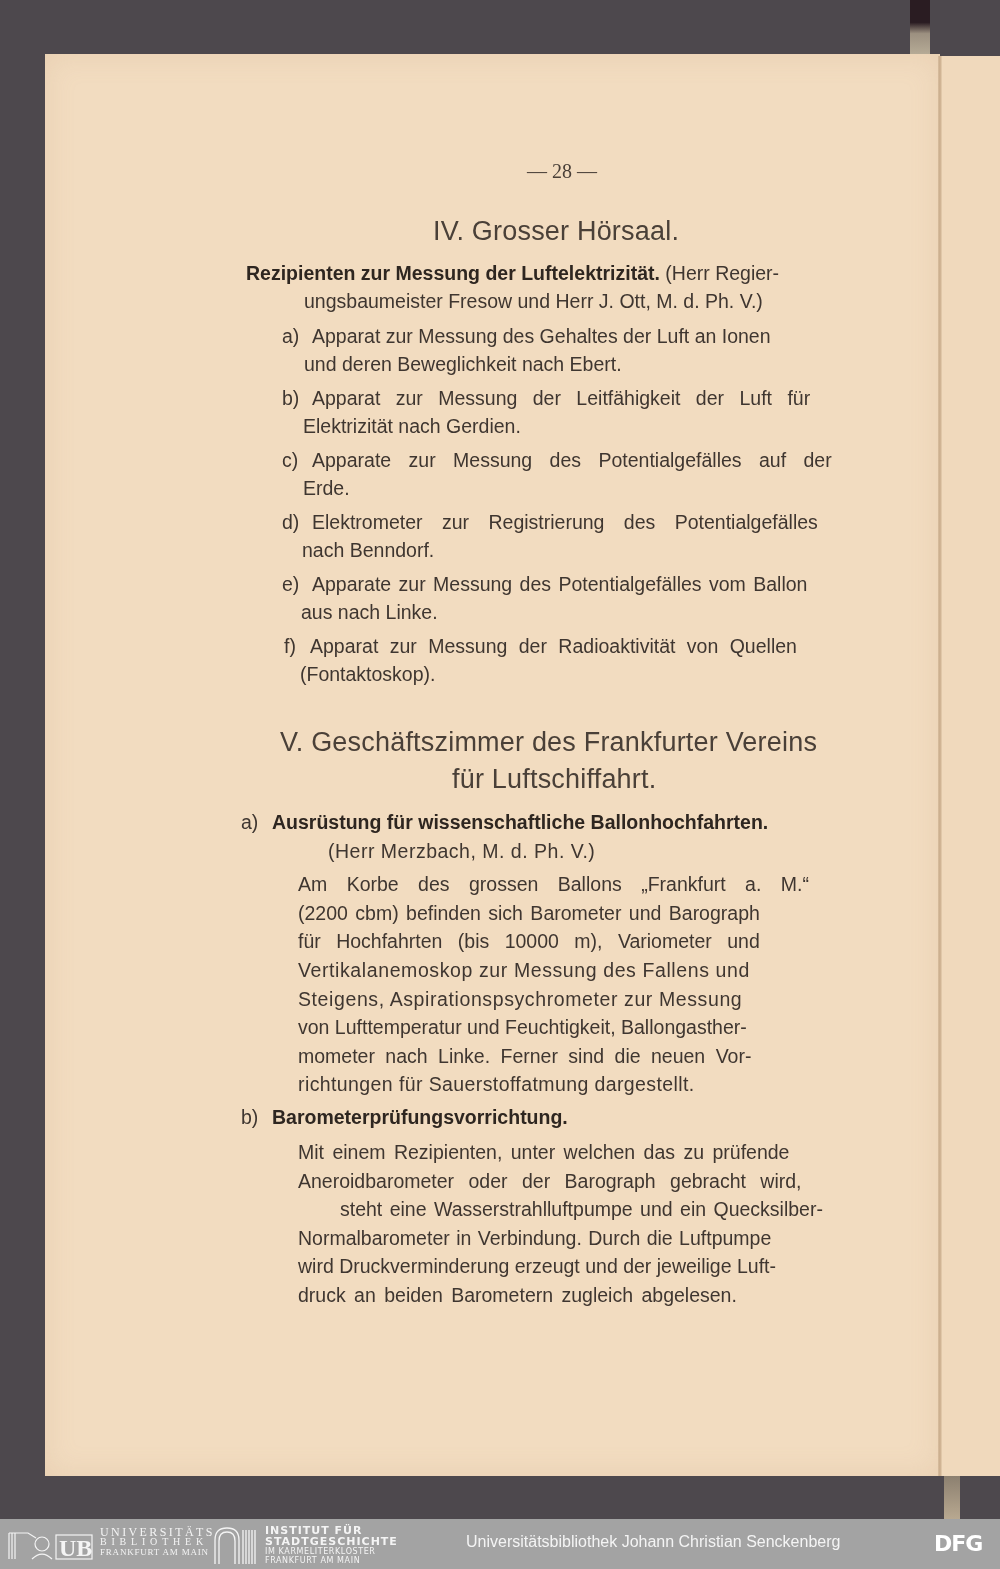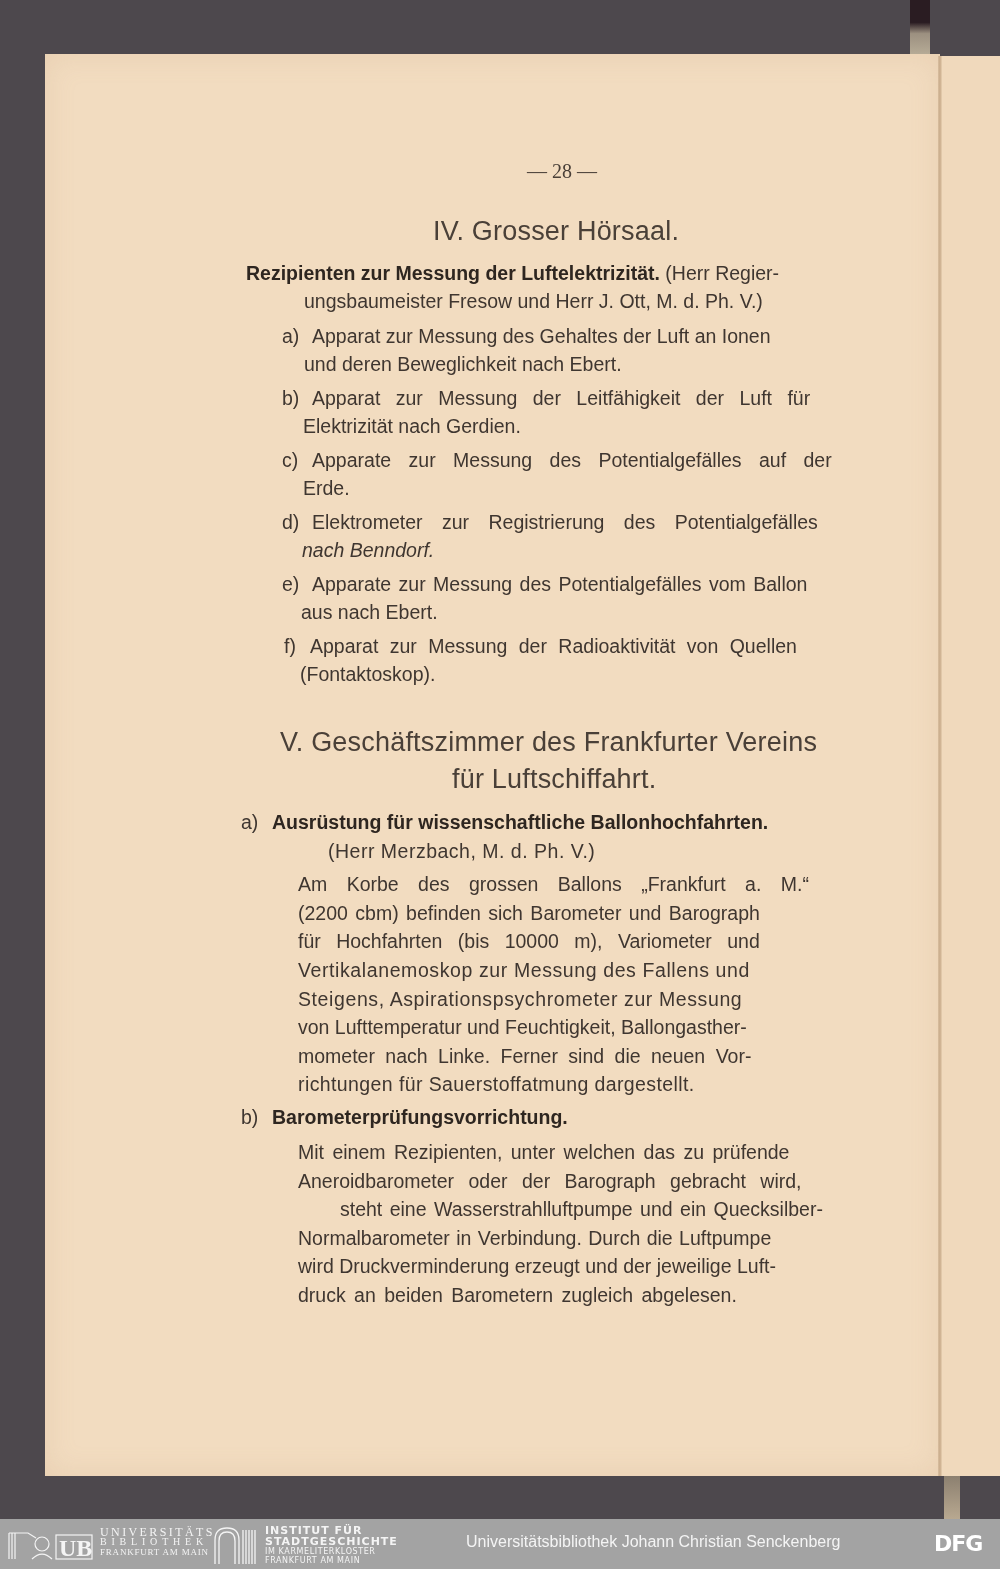--- a/index.html
+++ b/index.html
@@ -65,25 +65,25 @@
   <div class="txt body" style="left:282px; top:387px;">b)</div>
   <div class="txt body" style="left:312px; top:387px; width:565px; word-spacing:10px;">Apparat zur Messung der Leitfähigkeit der Luft für</div>
   <div class="txt body" style="left:303px; top:415px;">Elektrizität nach Gerdien.</div>
 
   <div class="txt body" style="left:282px; top:449px;">c)</div>
   <div class="txt body" style="left:312px; top:449px; word-spacing:12px;">Apparate zur Messung des Potentialgefälles auf der</div>
   <div class="txt body" style="left:303px; top:477px;">Erde.</div>
 
   <div class="txt body" style="left:282px; top:511px;">d)</div>
   <div class="txt body" style="left:312px; top:511px; word-spacing:14px;">Elektrometer zur Registrierung des Potentialgefälles</div>
-  <div class="txt body" style="left:302px; top:539px;font-style:italic;">nach Benndorf.</div>
+  <div class="txt body" style="left:302px; top:539px;">nach Benndorf.</div>
 
   <div class="txt body" style="left:282px; top:573px;">e)</div>
   <div class="txt body" style="left:312px; top:573px; word-spacing:2px;">Apparate zur Messung des Potentialgefälles vom Ballon</div>
-  <div class="txt body" style="left:301px; top:601px;">aus nach Ebert.</div>
+  <div class="txt body" style="left:301px; top:601px;">aus nach Linke.</div>
 
   <div class="txt body" style="left:284px; top:635px;">f)</div>
   <div class="txt body" style="left:310px; top:635px; word-spacing:6px;">Apparat zur Messung der Radioaktivität von Quellen</div>
   <div class="txt body" style="left:300px; top:663px;">(Fontaktoskop).</div>
 </div>
 
 <div class="txt h1" style="left:280px; top:727px;">V. Geschäftszimmer des Frankfurter Vereins</div>
 <div class="txt h1" style="left:452px; top:764px;">für Luftschiffahrt.</div>
 
 <div class="txt body" style="left:241px; top:811px;">a)</div>

